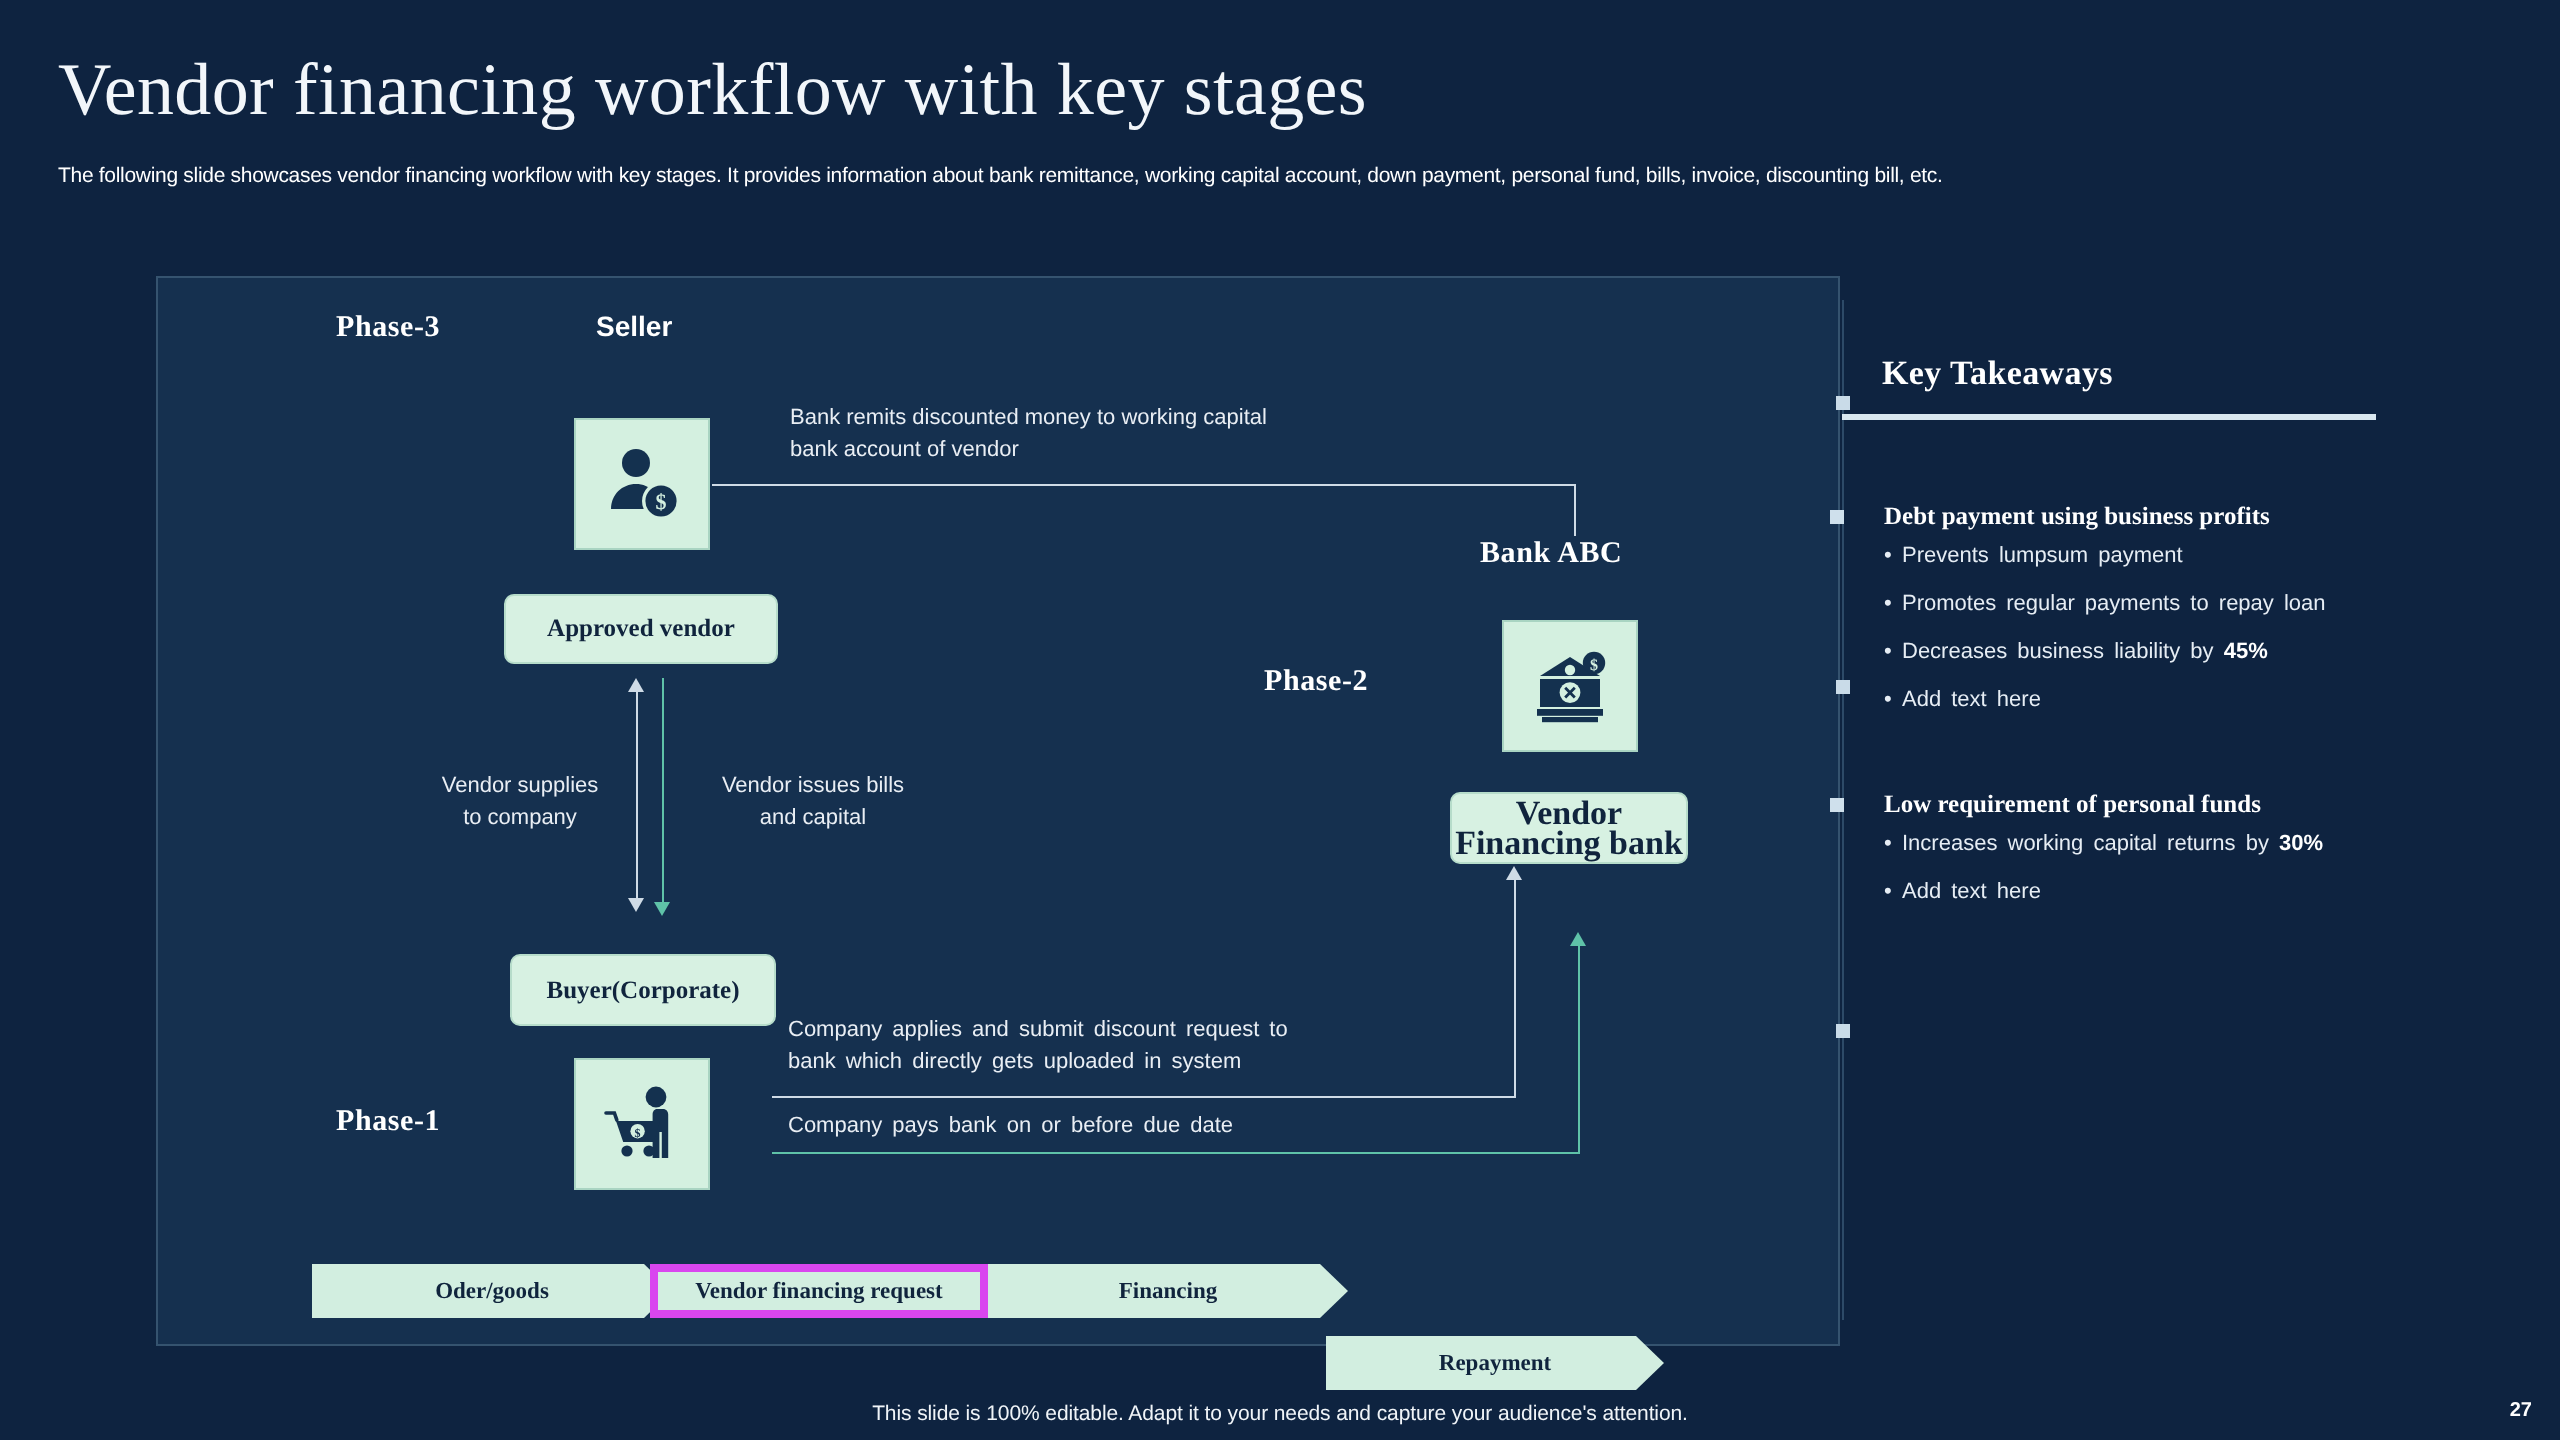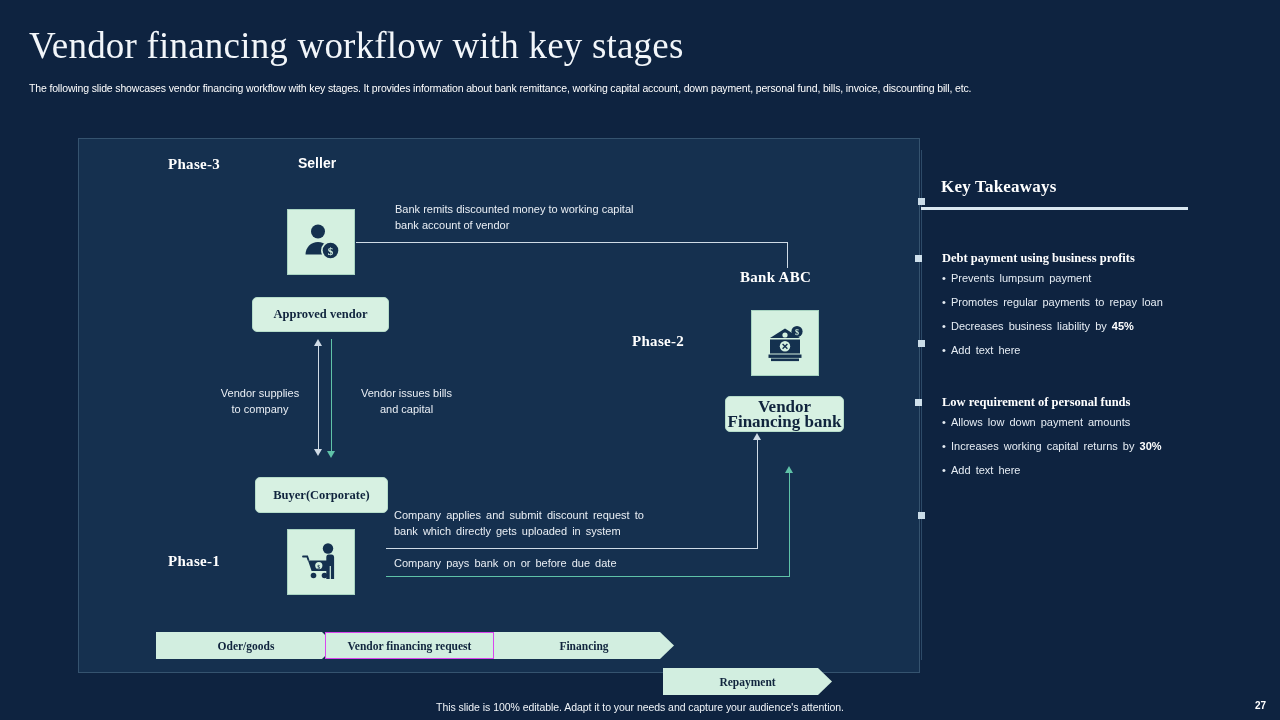--- a/index.html
+++ b/index.html
@@ -89,21 +89,21 @@
   
   .chev{
     position:absolute;top:632px;height:27px;
     background:#d2eee0;
     display:flex;align-items:center;justify-content:center;
     font-family:"Liberation Serif", serif;
     font-size:11.5px;font-weight:700;color:#10243d;
     box-sizing:border-box;white-space:nowrap;
   }
   .chev.point{clip-path:polygon(0 0, calc(100% - 14px) 0, 100% 50%, calc(100% - 14px) 100%, 0 100%);}
-  .chev.outline{border:1px solid #d946ef;}
+  .chev.outline{border:4px solid #d946ef;}
 
   
   #kt-title{
     position:absolute;left:941px;top:177px;
     font-family:"Liberation Serif", serif;
     font-size:17px;font-weight:700;color:#ffffff;letter-spacing:.2px;
     white-space:nowrap;
   }
   #kt-rule{
     position:absolute;left:921px;top:207px;width:267px;height:3px;
@@ -267,21 +267,20 @@
       <li><span>Add text here</span></li>
     </ul>
   </div>
 
   <div class="kt-group" style="top:395px;">
     <div class="kt-head">
       <span class="kt-bullet-sq"></span>
       <span>Low requirement of personal funds</span>
     </div>
     <ul class="kt-list">
-      <li><span>Allows low down payment amounts</span></li>
       <li><span>Increases working capital returns by </span><b>30%</b></li>
       <li><span>Add text here</span></li>
     </ul>
   </div>
 
   <div id="footer">This slide is 100% editable. Adapt it to your needs and capture your audience's attention.</div>
   <div id="page-num">27</div>
 
 </div>
 

